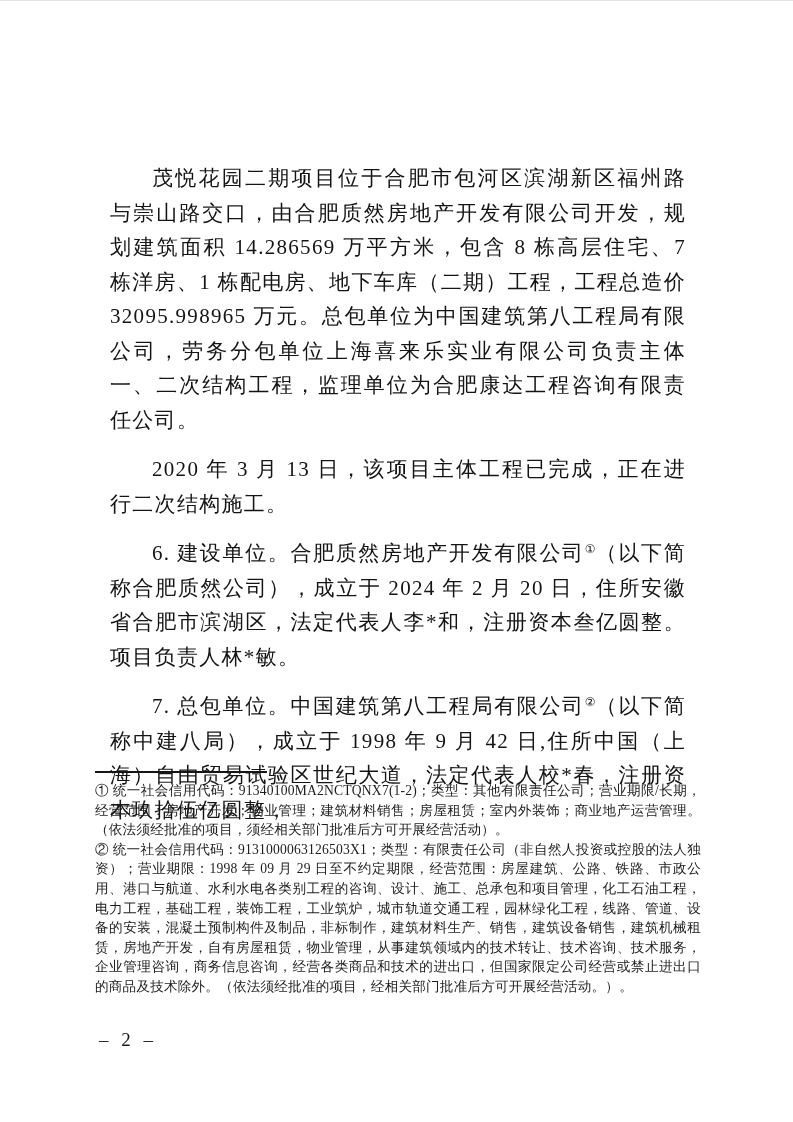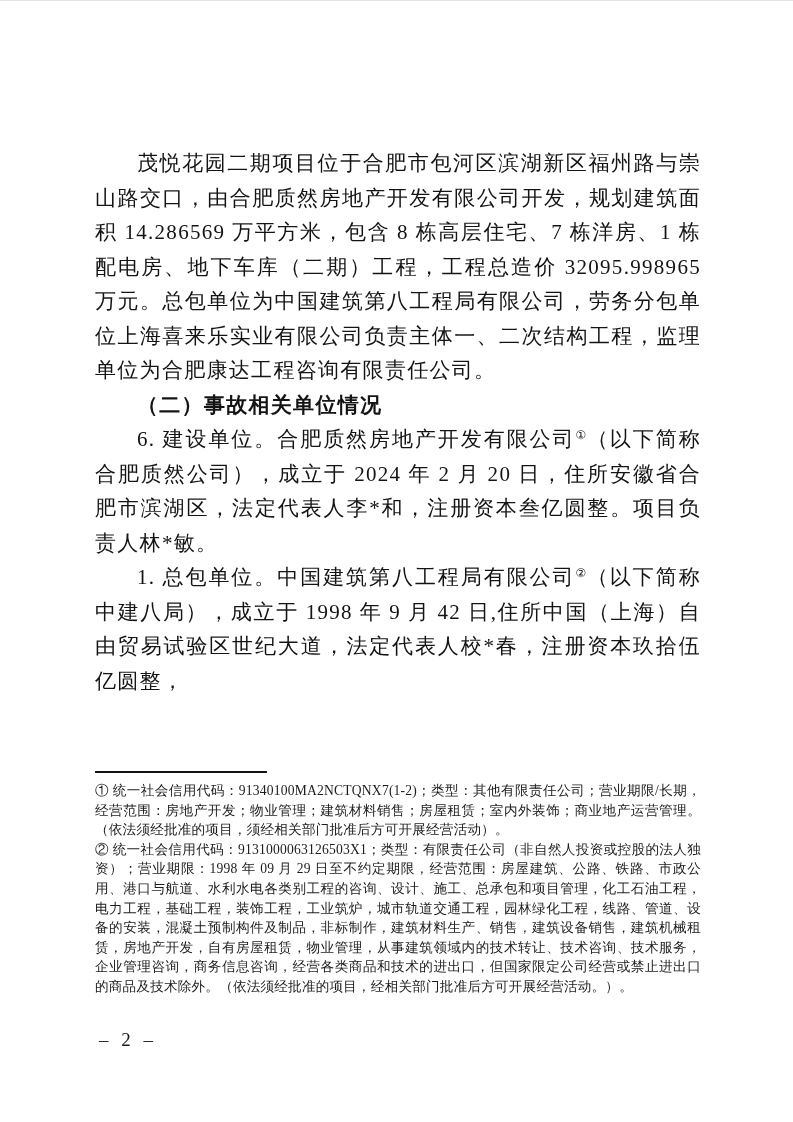--- a/index.html
+++ b/index.html
@@ -24,21 +24,21 @@
     background: #e3e3e3;
   }
   
   .doc-body {
     position: absolute;
     left: 95px;
     top: 146px;
     width: 606px;
   }
   .para {
-    margin: 0;
+    margin: 15px;
     font-size: 21px;
     line-height: 34.5px;
     letter-spacing: 1.3px;
     text-align: justify;
     text-justify: inter-ideograph;
     color: #141414;
   }
   .para.indent { text-indent: 2em; }
   .para.heading { font-weight: 700; }
   .sup {
@@ -81,23 +81,23 @@
   }
 </style>
 </head>
 <body>
 
 <div class="page">
   <div class="top-edge"></div>
 
   <div class="doc-body">
       <p class="para body indent"><span class="run">茂悦花园二期项目位于合肥市包河区滨湖新区福州路与崇山路交口，由合肥质然房地产开发有限公司开发，规划建筑面积 14.286569 万平方米，包含 8 栋高层住宅、7 栋洋房、1 栋配电房、地下车库（二期）工程，工程总造价 32095.998965 万元。总包单位为中国建筑第八工程局有限公司，劳务分包单位上海喜来乐实业有限公司负责主体一、二次结构工程，监理单位为合肥康达工程咨询有限责任公司。</span></p>
-      <p class="para heading indent"><span class="run">（二）事故相关单位情况</span></p>
+      <p class="para body indent"><span class="run">2020 年 3 月 13 日，该项目主体工程已完成，正在进行二次结构施工。</span></p>
       <p class="para body indent"><span class="run">6. 建设单位。合肥质然房地产开发有限公司</span><span class="sup">①</span><span class="run">（以下简称合肥质然公司），成立于 2024 年 2 月 20 日，住所安徽省合肥市滨湖区，法定代表人李*和，注册资本叁亿圆整。项目负责人林*敏。</span></p>
-      <p class="para body indent"><span class="run">1. 总包单位。中国建筑第八工程局有限公司</span><span class="sup">②</span><span class="run">（以下简称中建八局），成立于 1998 年 9 月 42 日,住所中国（上海）自由贸易试验区世纪大道，法定代表人校*春，注册资本玖拾伍亿圆整，</span></p>
+      <p class="para body indent"><span class="run">7. 总包单位。中国建筑第八工程局有限公司</span><span class="sup">②</span><span class="run">（以下简称中建八局），成立于 1998 年 9 月 42 日,住所中国（上海）自由贸易试验区世纪大道，法定代表人校*春，注册资本玖拾伍亿圆整，</span></p>
     </div>
 
   <div class="footnote-block">
     <div class="fn-sep"></div>
     <div class="fn-list">
         <p class="footnote">① 统一社会信用代码：91340100MA2NCTQNX7(1-2)；类型：其他有限责任公司；营业期限/长期，经营范围：房地产开发；物业管理；建筑材料销售；房屋租赁；室内外装饰；商业地产运营管理。（依法须经批准的项目，须经相关部门批准后方可开展经营活动）。</p>
         <p class="footnote">② 统一社会信用代码：9131000063126503X1；类型：有限责任公司（非自然人投资或控股的法人独资）；营业期限：1998 年 09 月 29 日至不约定期限，经营范围：房屋建筑、公路、铁路、市政公用、港口与航道、水利水电各类别工程的咨询、设计、施工、总承包和项目管理，化工石油工程，电力工程，基础工程，装饰工程，工业筑炉，城市轨道交通工程，园林绿化工程，线路、管道、设备的安装，混凝土预制构件及制品，非标制作，建筑材料生产、销售，建筑设备销售，建筑机械租赁，房地产开发，自有房屋租赁，物业管理，从事建筑领域内的技术转让、技术咨询、技术服务，企业管理咨询，商务信息咨询，经营各类商品和技术的进出口，但国家限定公司经营或禁止进出口的商品及技术除外。（依法须经批准的项目，经相关部门批准后方可开展经营活动。）。</p>
       </div>
   </div>
 

